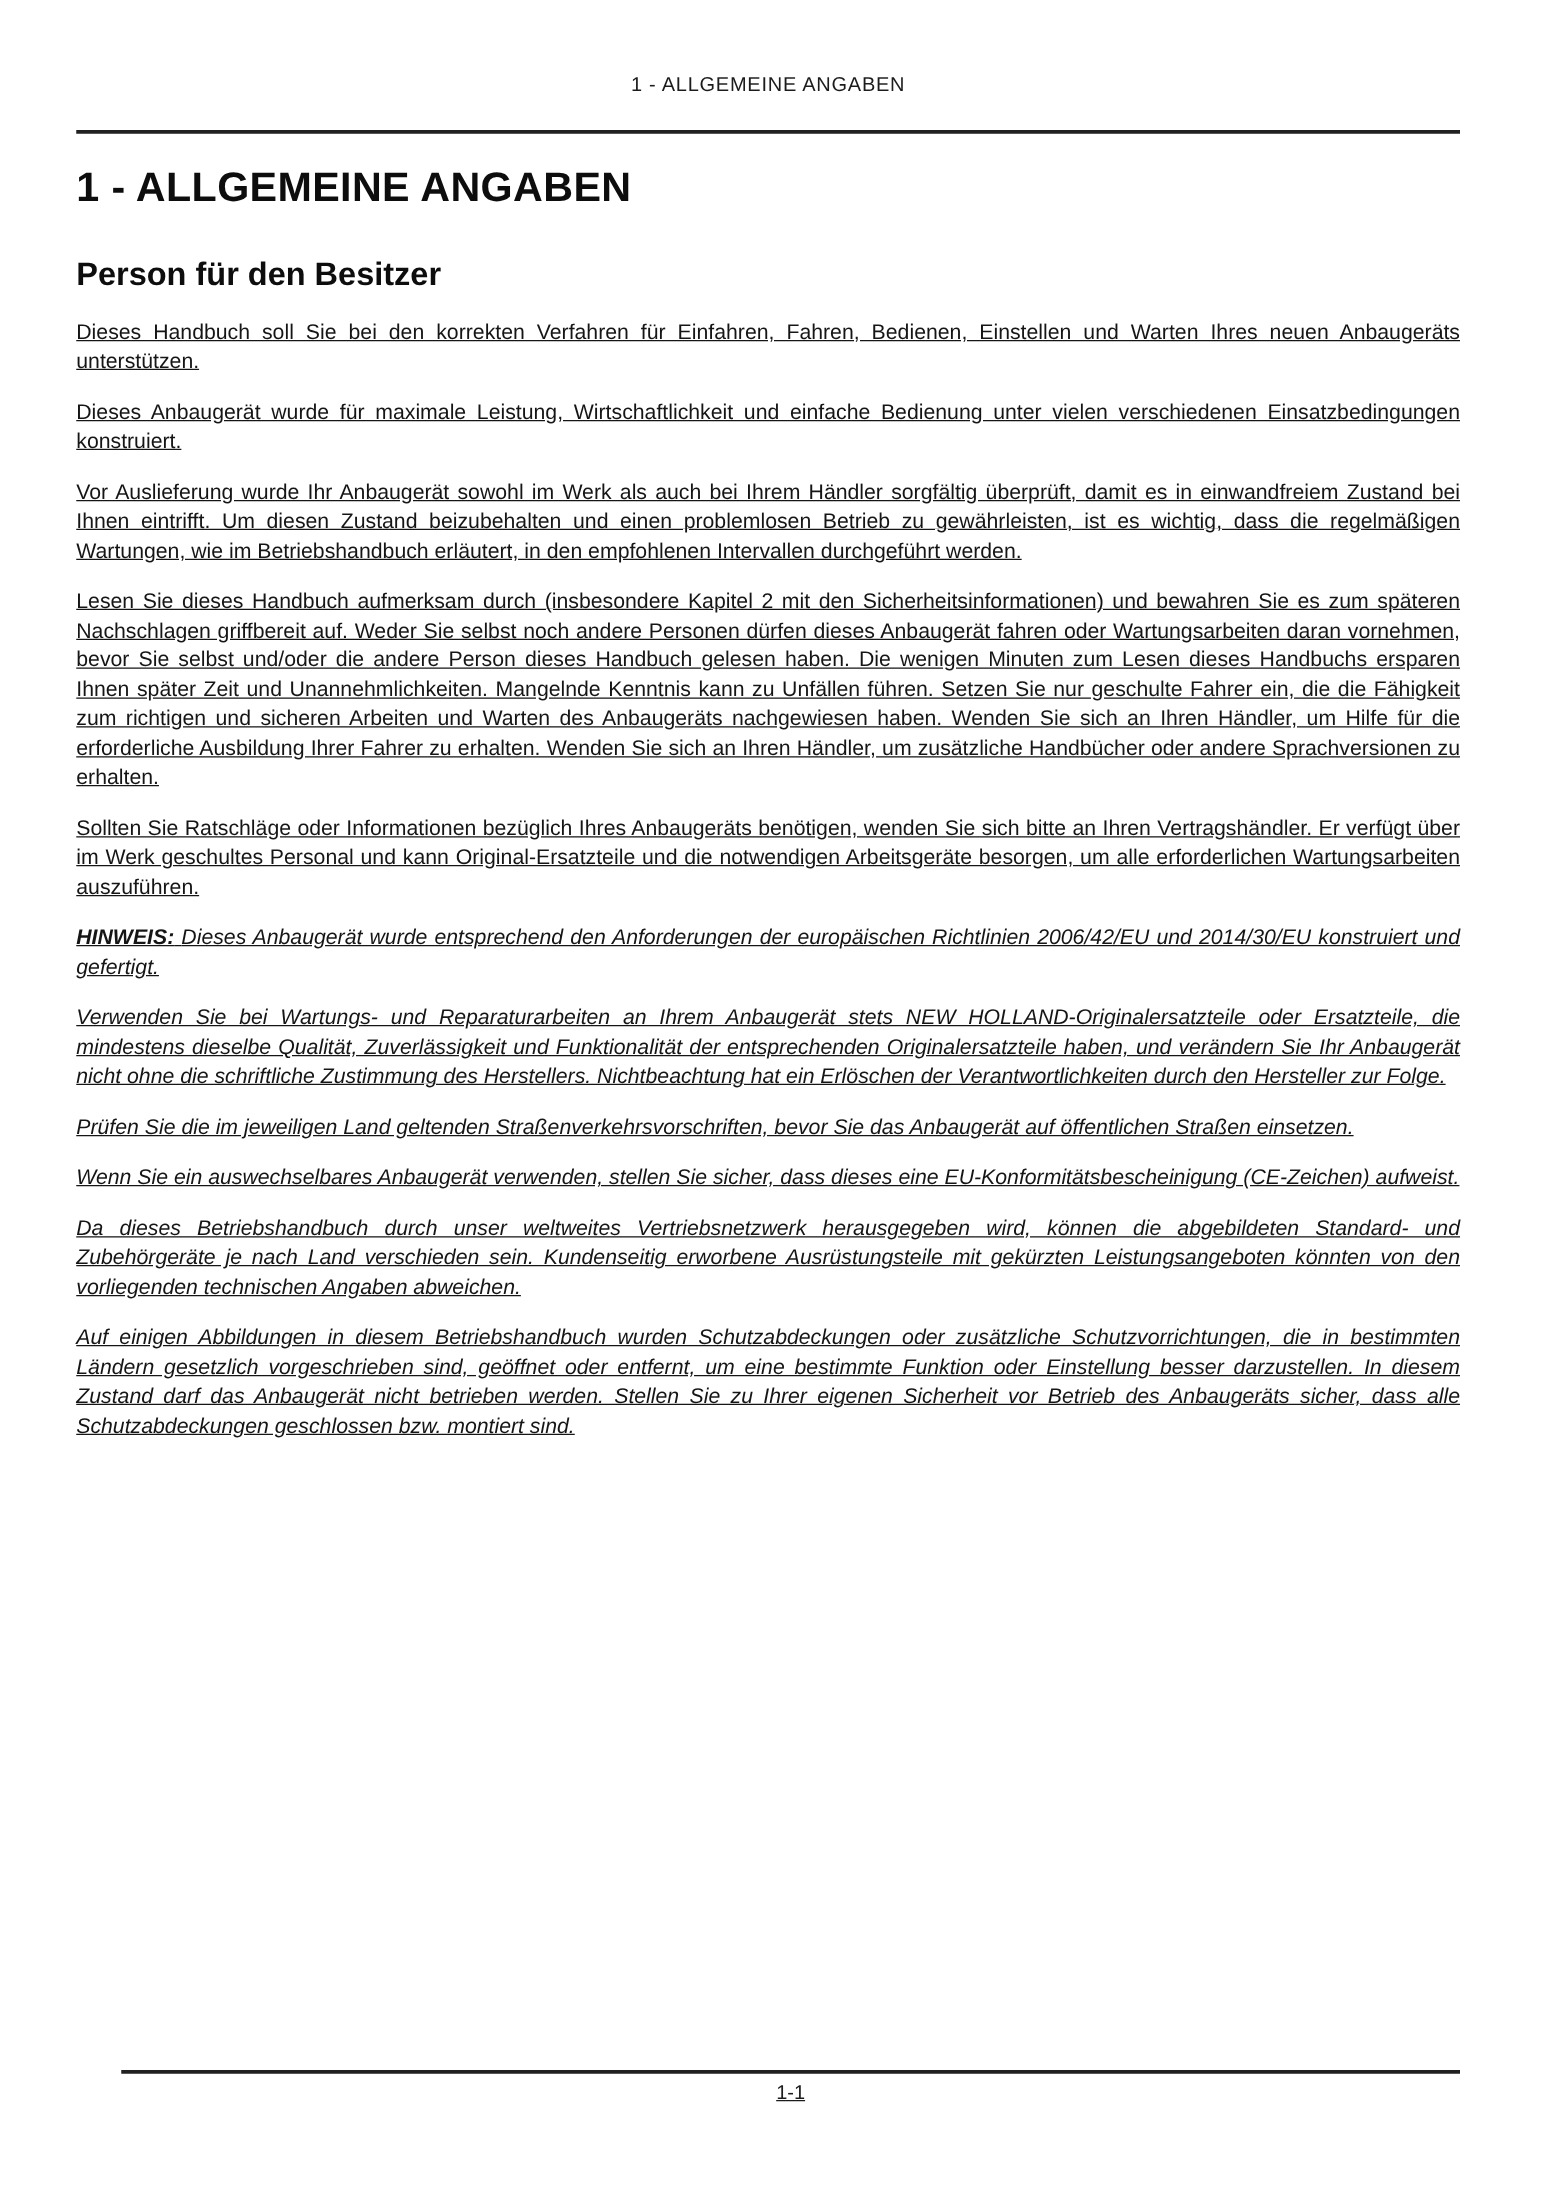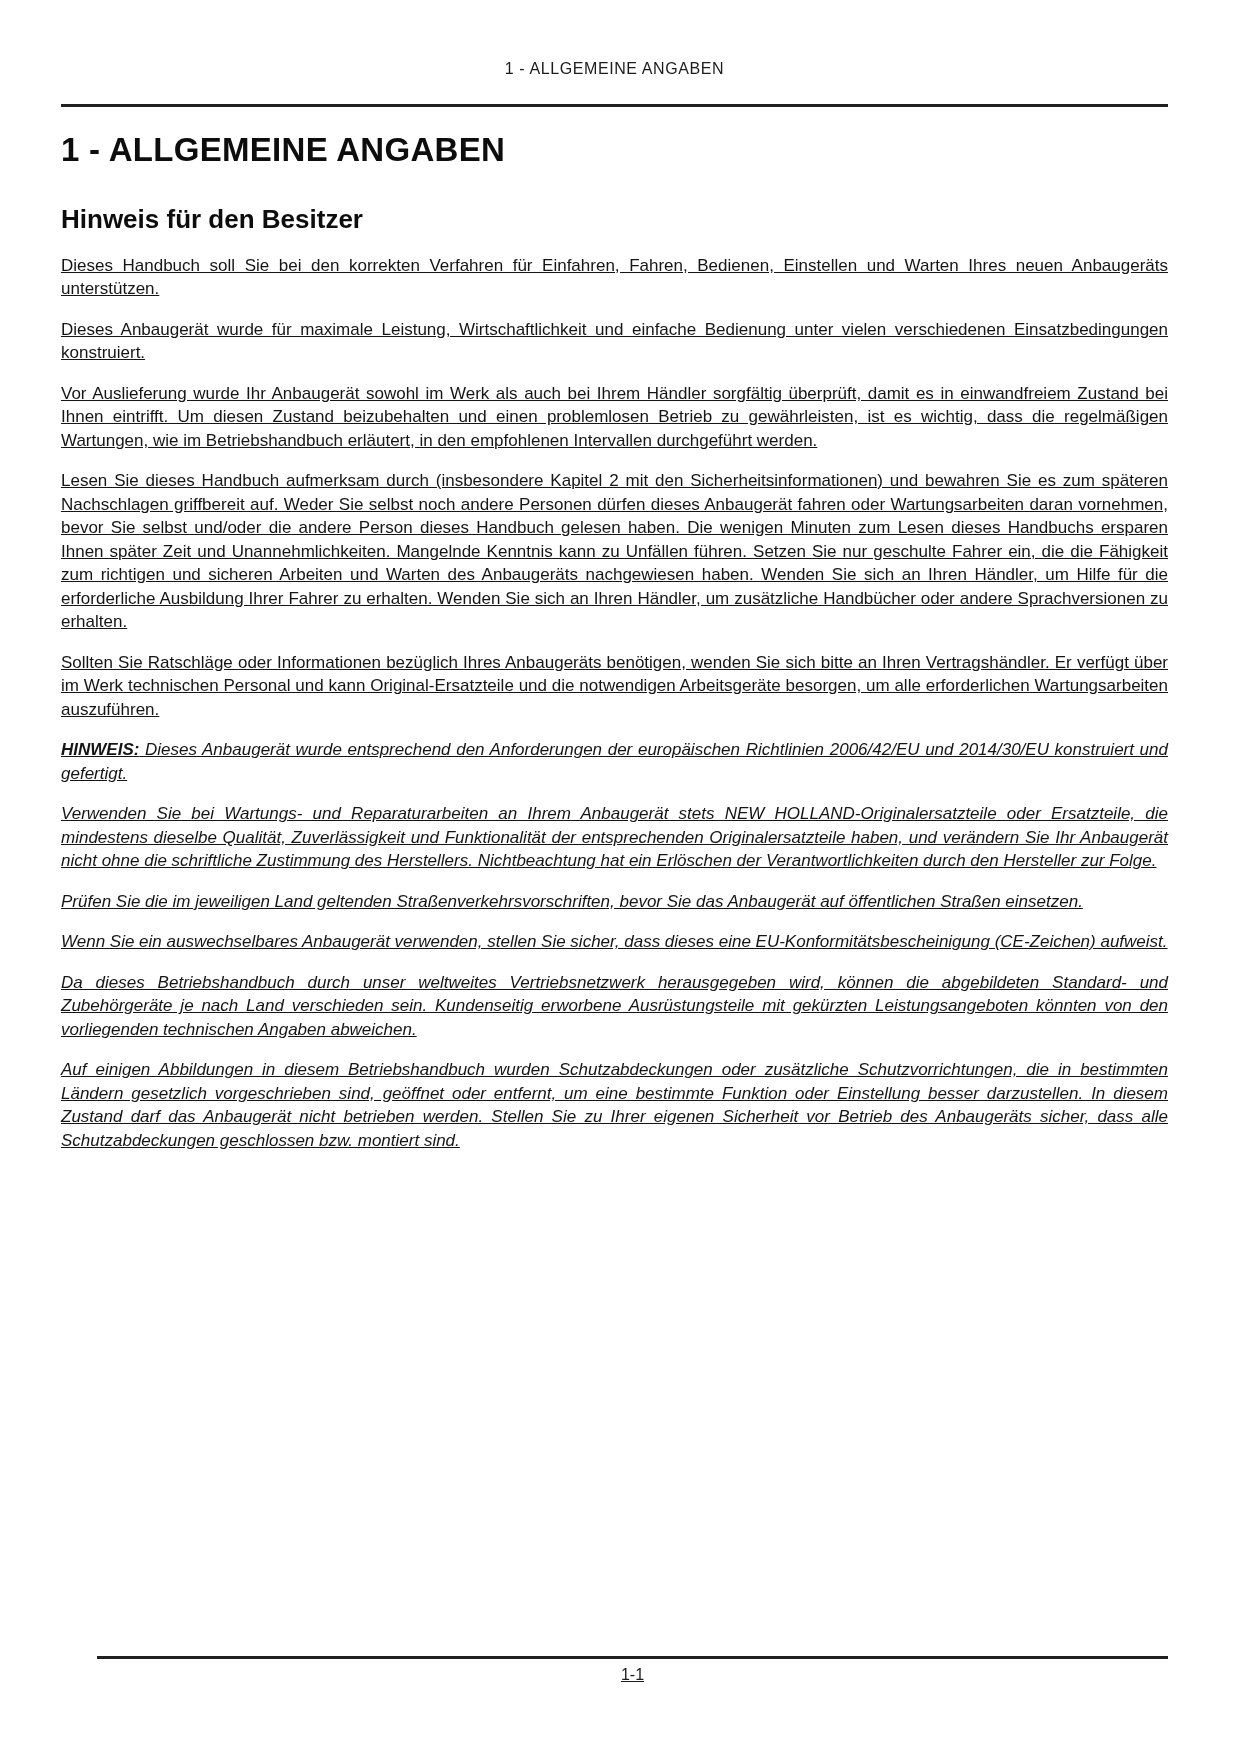--- a/index.html
+++ b/index.html
@@ -88,31 +88,31 @@
 <body>
 
 <div class="page">
 
   <div class="running-header">1 - ALLGEMEINE ANGABEN</div>
 
   <div class="rule header-rule"></div>
 
   <h1 class="chapter-title">1 - ALLGEMEINE ANGABEN</h1>
 
-  <h2 class="section-heading">Hinweis für den Besitzer</h2>
+  <h2 class="section-heading">Person für den Besitzer</h2>
 
   <p class="body first-para">Dieses Handbuch soll Sie bei den korrekten Verfahren für Einfahren, Fahren, Bedienen, Einstellen und Warten Ihres neuen Anbaugeräts unterstützen.</p>
 
   <p class="body">Dieses Anbaugerät wurde für maximale Leistung, Wirtschaftlichkeit und einfache Bedienung unter vielen verschiedenen Einsatzbedingungen konstruiert.</p>
 
   <p class="body">Vor Auslieferung wurde Ihr Anbaugerät sowohl im Werk als auch bei Ihrem Händler sorgfältig überprüft, damit es in einwandfreiem Zustand bei Ihnen eintrifft. Um diesen Zustand beizubehalten und einen problemlosen Betrieb zu gewährleisten, ist es wichtig, dass die regelmäßigen Wartungen, wie im Betriebshandbuch erläutert, in den empfohlenen Intervallen durchgeführt werden.</p>
 
   <p class="body">Lesen Sie dieses Handbuch aufmerksam durch (insbesondere Kapitel 2 mit den Sicherheitsinformationen) und bewahren Sie es zum späteren Nachschlagen griffbereit auf. Weder Sie selbst noch andere Personen dürfen dieses Anbaugerät fahren oder Wartungsarbeiten daran vornehmen, bevor Sie selbst und/oder die andere Person dieses Handbuch gelesen haben. Die wenigen Minuten zum Lesen dieses Handbuchs ersparen Ihnen später Zeit und Unannehmlichkeiten. Mangelnde Kenntnis kann zu Unfällen führen. Setzen Sie nur geschulte Fahrer ein, die die Fähigkeit zum richtigen und sicheren Arbeiten und Warten des Anbaugeräts nachgewiesen haben. Wenden Sie sich an Ihren Händler, um Hilfe für die erforderliche Ausbildung Ihrer Fahrer zu erhalten. Wenden Sie sich an Ihren Händler, um zusätzliche Handbücher oder andere Sprachversionen zu erhalten.</p>
 
-  <p class="body">Sollten Sie Ratschläge oder Informationen bezüglich Ihres Anbaugeräts benötigen, wenden Sie sich bitte an Ihren Vertragshändler. Er verfügt über im Werk technischen Personal und kann Original-Ersatzteile und die notwendigen Arbeitsgeräte besorgen, um alle erforderlichen Wartungsarbeiten auszuführen.</p>
+  <p class="body">Sollten Sie Ratschläge oder Informationen bezüglich Ihres Anbaugeräts benötigen, wenden Sie sich bitte an Ihren Vertragshändler. Er verfügt über im Werk geschultes Personal und kann Original-Ersatzteile und die notwendigen Arbeitsgeräte besorgen, um alle erforderlichen Wartungsarbeiten auszuführen.</p>
 
   <p class="body note"><span class="note-label">HINWEIS:</span> <span>Dieses Anbaugerät wurde entsprechend den Anforderungen der europäischen Richtlinien 2006/42/EU und 2014/30/EU konstruiert und gefertigt.</span></p>
 
   <p class="body note note-cont">Verwenden Sie bei Wartungs- und Reparaturarbeiten an Ihrem Anbaugerät stets NEW HOLLAND-Originalersatzteile oder Ersatzteile, die mindestens dieselbe Qualität, Zuverlässigkeit und Funktionalität der entsprechenden Originalersatzteile haben, und verändern Sie Ihr Anbaugerät nicht ohne die schriftliche Zustimmung des Herstellers. Nichtbeachtung hat ein Erlöschen der Verantwortlichkeiten durch den Hersteller zur Folge.</p>
 
   <p class="body italic">Prüfen Sie die im jeweiligen Land geltenden Straßenverkehrsvorschriften, bevor Sie das Anbaugerät auf öffentlichen Straßen einsetzen.</p>
 
   <p class="body italic">Wenn Sie ein auswechselbares Anbaugerät verwenden, stellen Sie sicher, dass dieses eine EU-Konformitätsbescheinigung (CE-Zeichen) aufweist.</p>
 
   <p class="body italic">Da dieses Betriebshandbuch durch unser weltweites Vertriebsnetzwerk herausgegeben wird, können die abgebildeten Standard- und Zubehörgeräte je nach Land verschieden sein. Kundenseitig erworbene Ausrüstungsteile mit gekürzten Leistungsangeboten könnten von den vorliegenden technischen Angaben abweichen.</p>

